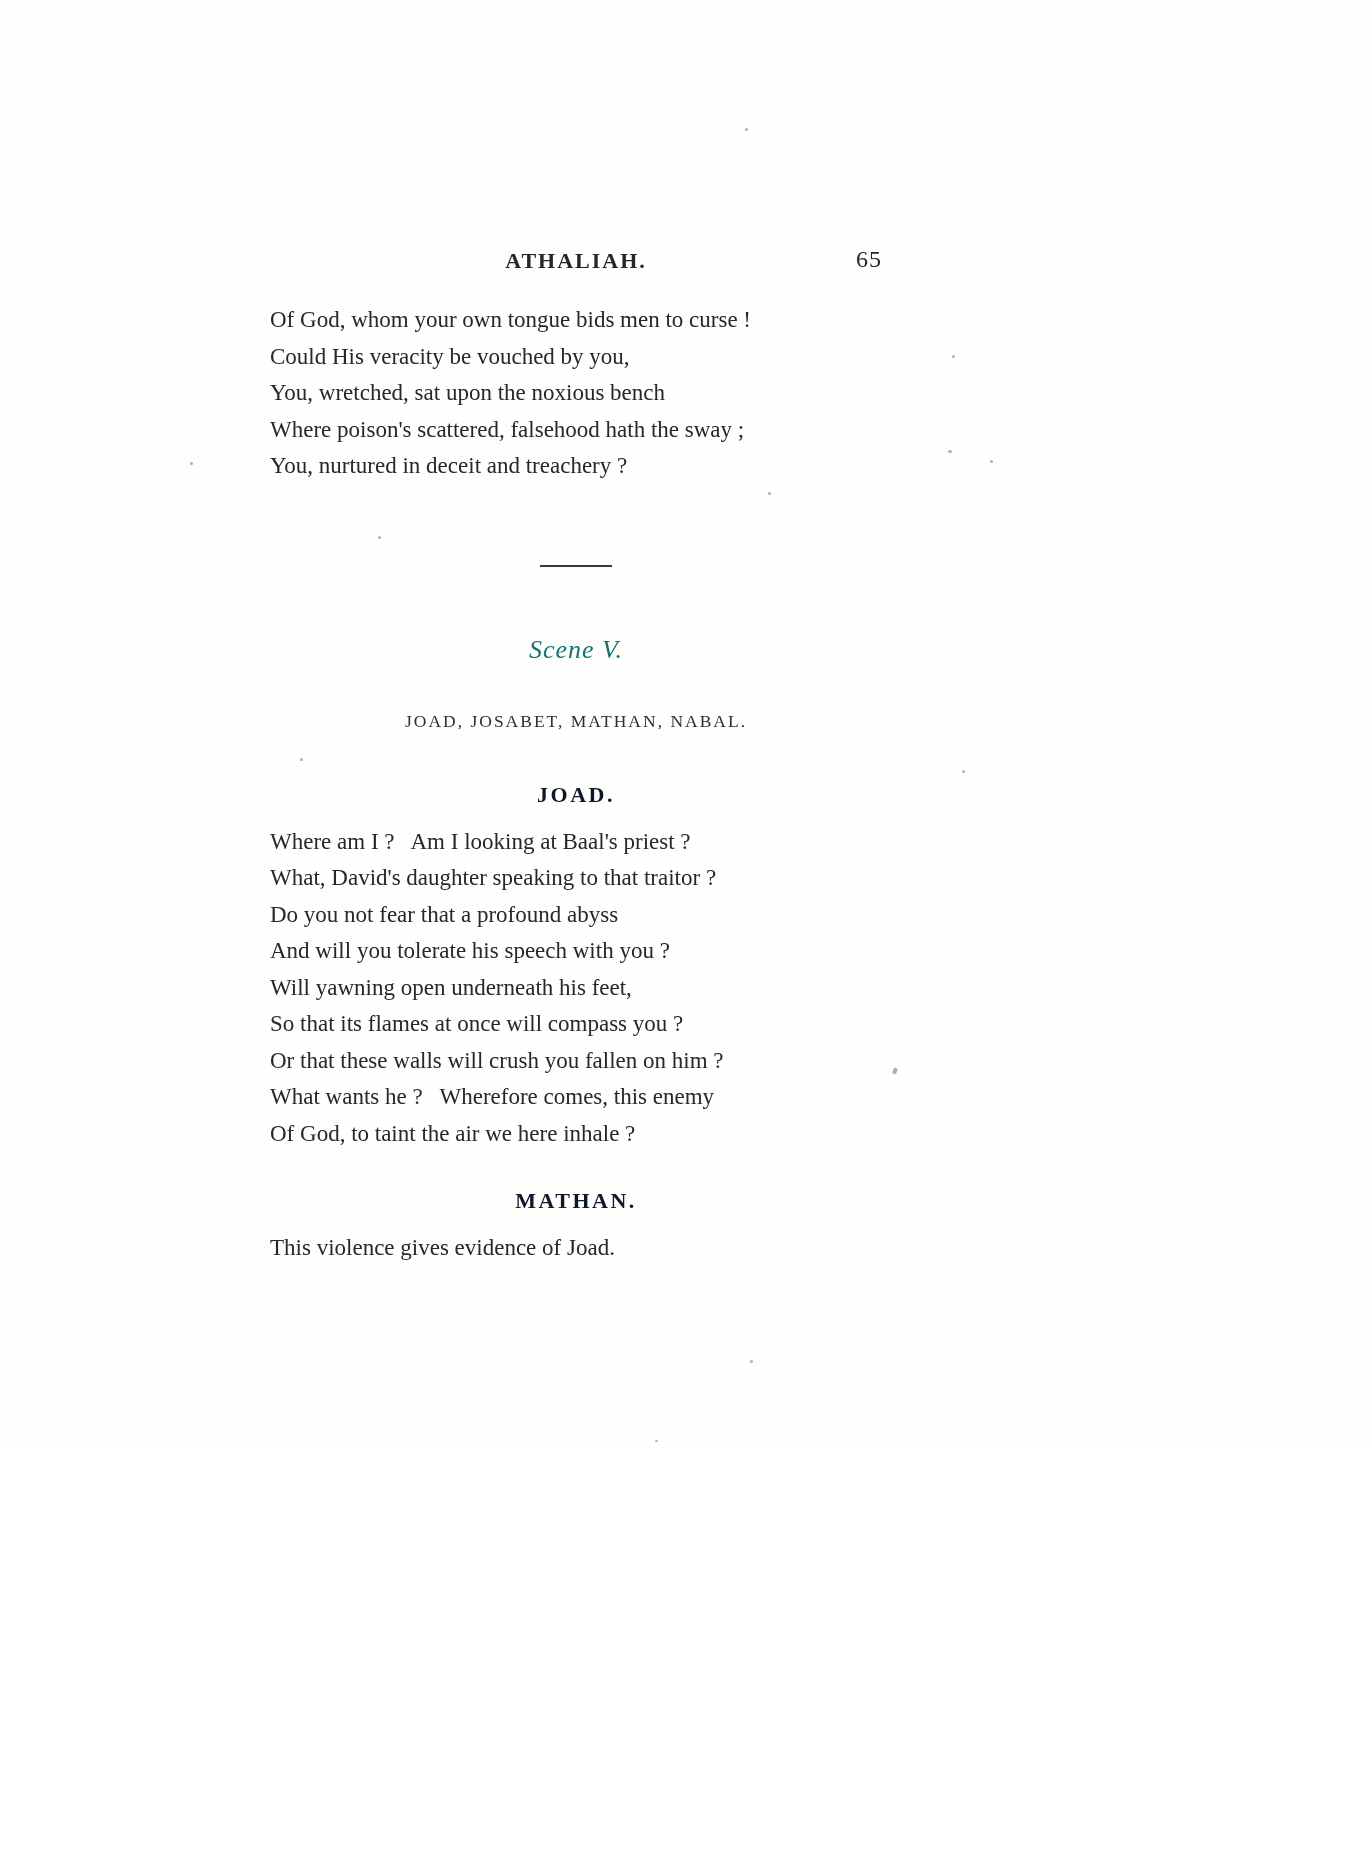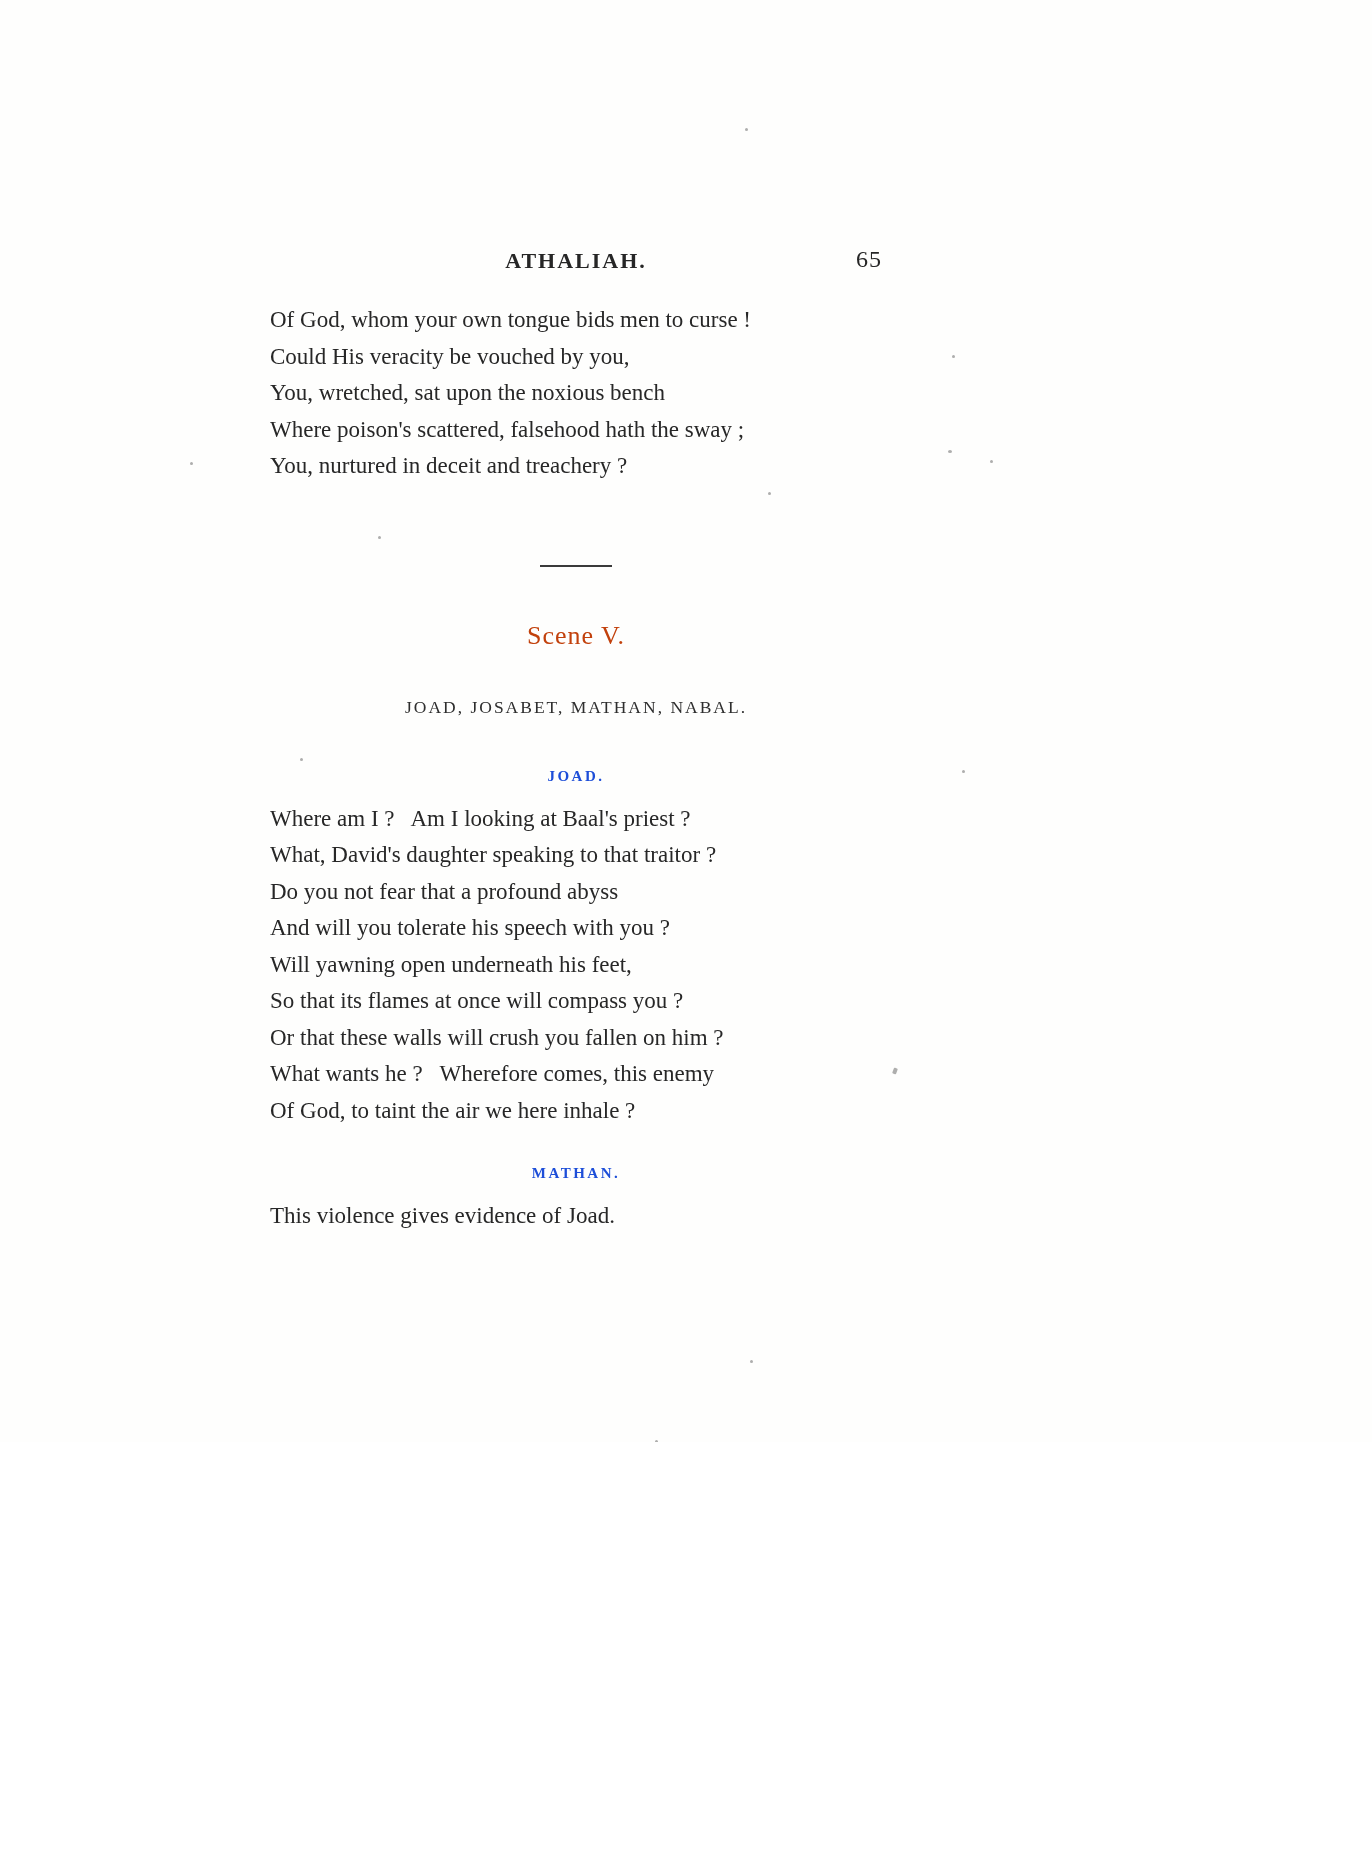--- a/index.html
+++ b/index.html
@@ -52,40 +52,41 @@
   .stanza-continuation {
     margin-top: 0;
   }
   .section-rule {
     width: 72px;
     border: none;
     border-top: 2.5px solid #3a3a3a;
     margin: 80px auto 0 auto;
   }
   .scene-heading {
-    margin-top: 54px;
+    margin-top: 68px;
     text-align: center;
+    font-style: italic;
     font-size: 26px;
     letter-spacing: 1px;
-    color: #c2410c;
+    color: #0f766e;
   }
   .scene-characters {
     margin-top: 46px;
     text-align: center;
     font-size: 17.5px;
     letter-spacing: 2px;
     color: #2e2e2e;
   }
   .speaker-name {
     margin-top: 50px;
     text-align: center;
-    font-size: 15px;
+    font-size: 22px;
     letter-spacing: 2.5px;
     font-weight: bold;
-    color: #1d4ed8;
+    color: #0f172a;
   }
   .speech-lines {
     margin-top: 16px;
   }
   .speaker-name.second {
     margin-top: 36px;
   }
   .speckle {
     position: absolute;
     background: #6b6b6b;

